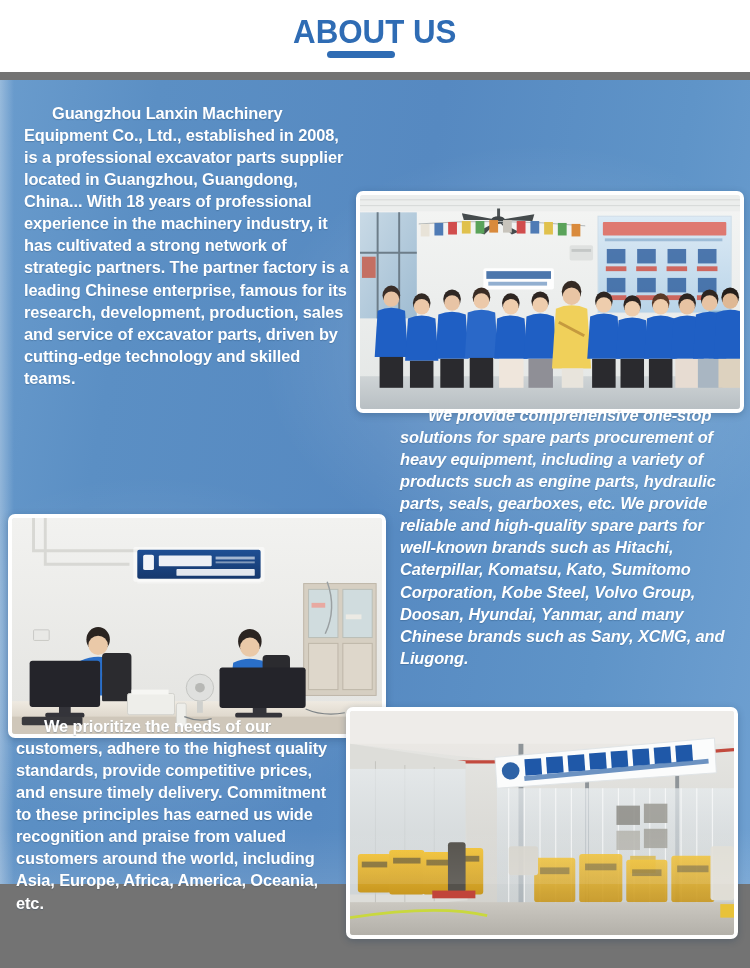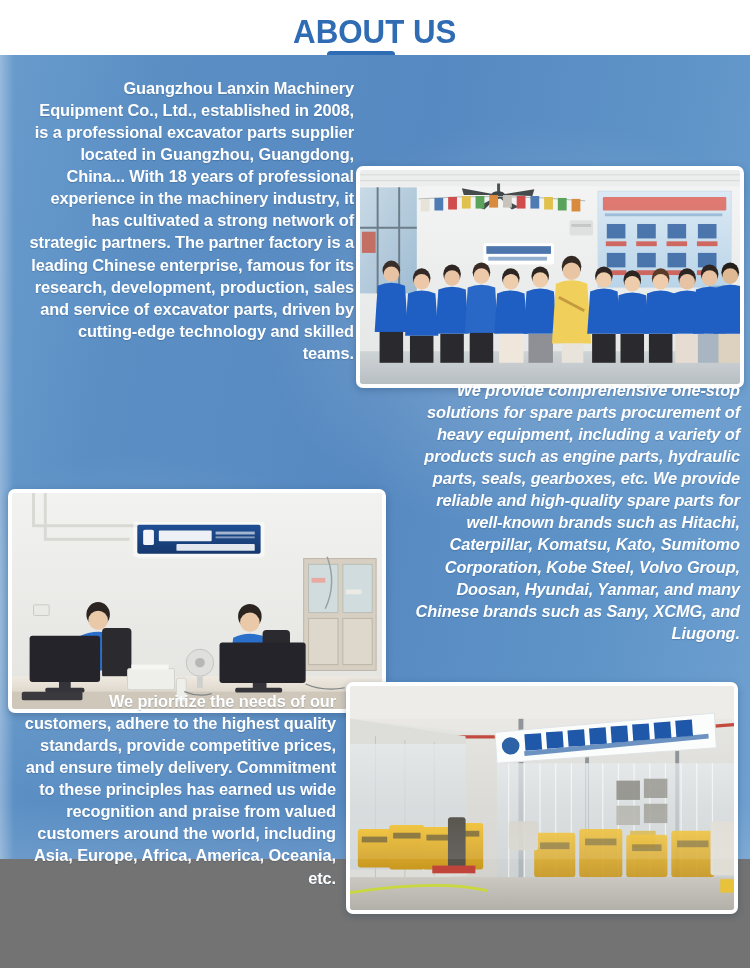--- a/index.html
+++ b/index.html
@@ -26,26 +26,25 @@
     transform:scaleX(0.92); transform-origin:center;
   }
   .title-underline {
     position:absolute; left:42%; transform:translateX(-50%);
     bottom:0px; width:68px; height:7px;
     background:#2f6cb4; border-radius:4px;
   }
 
   
   .panel {
-    position:absolute; left:0; top:55px; width:750px; height:804px;
+    position:absolute; left:0; top:80px; width:750px; height:804px;
     background:
       radial-gradient(ellipse 60% 42% at 72% 34%, rgba(255,255,255,0.22) 0%, rgba(255,255,255,0) 62%),
       radial-gradient(ellipse 55% 38% at 20% 72%, rgba(255,255,255,0.16) 0%, rgba(255,255,255,0) 60%),
       linear-gradient(100deg, #6a9ccd 0%, #5b8fc4 18%, #5689c1 50%, #5f94c8 78%, #6fa0d1 100%);
-    text-align: right;
   }
   .panel::before {
     content:""; position:absolute; left:0; top:0; width:14px; height:100%;
     background:linear-gradient(90deg, rgba(255,255,255,0.30), rgba(255,255,255,0));
     pointer-events:none;
   }
   .panel::after {
     content:""; position:absolute; left:0; bottom:0; width:100%; height:56px;
     background:linear-gradient(180deg, rgba(255,255,255,0.00), rgba(255,255,255,0.10));
     pointer-events:none;

